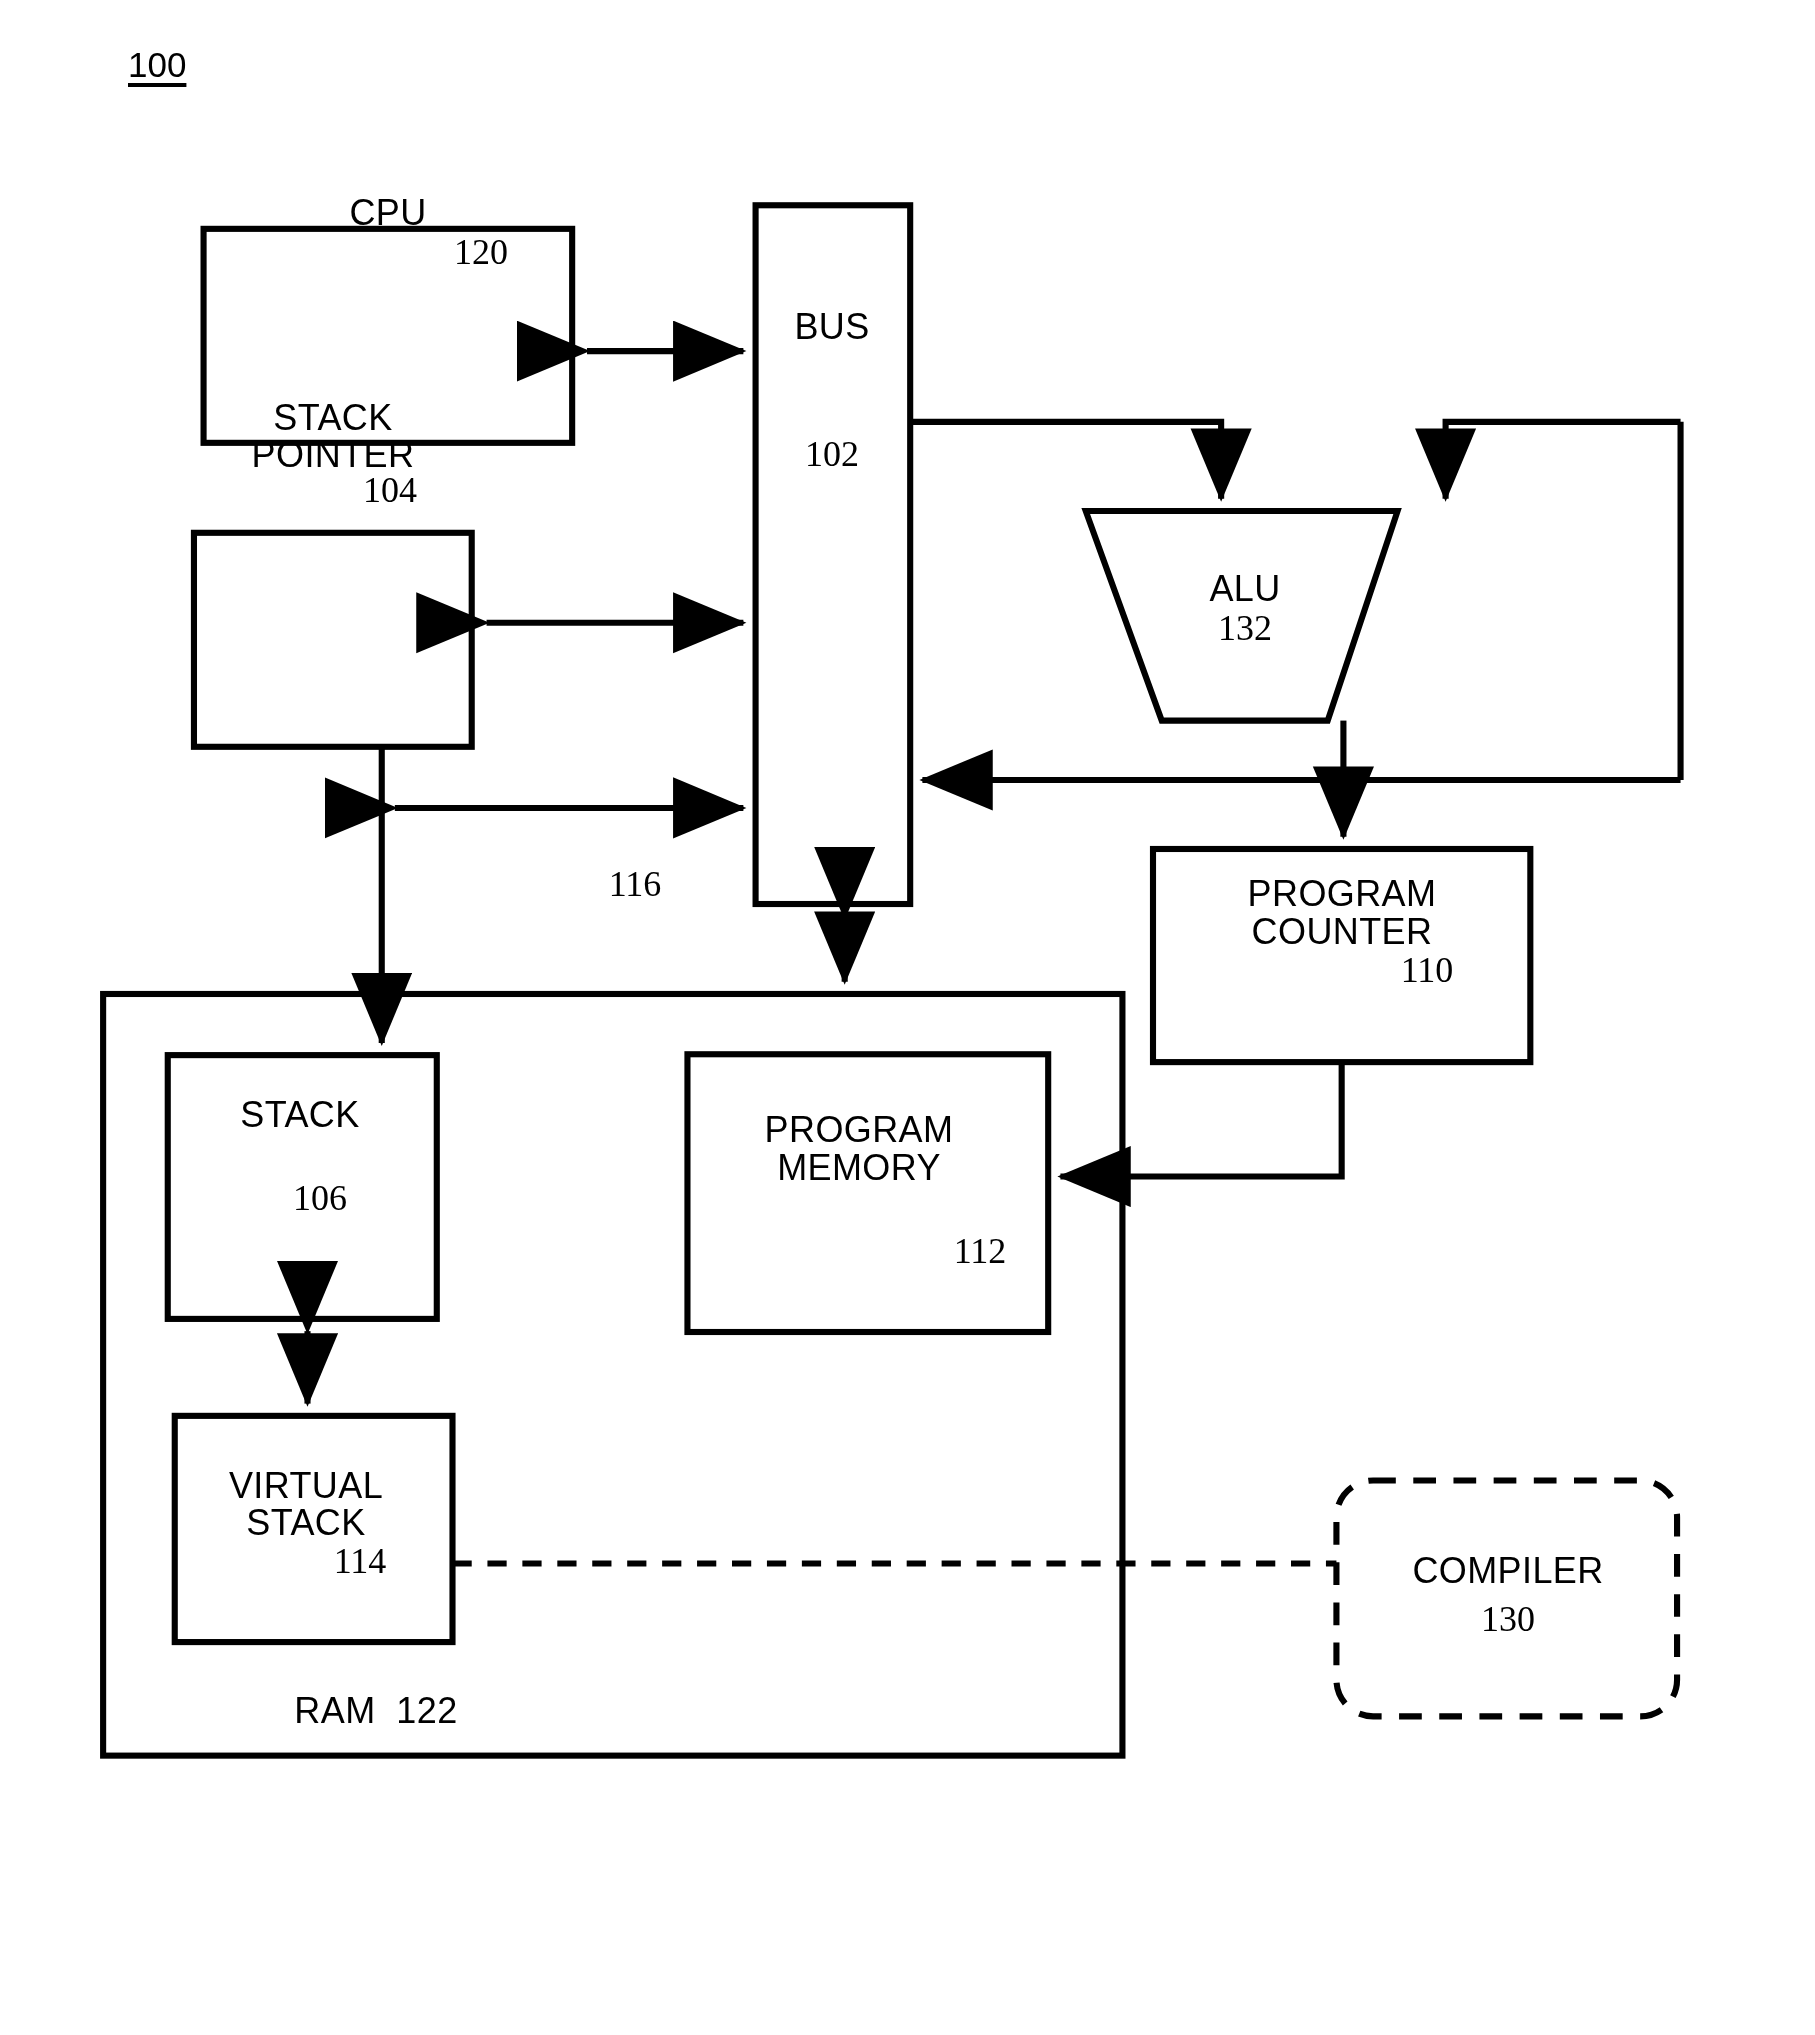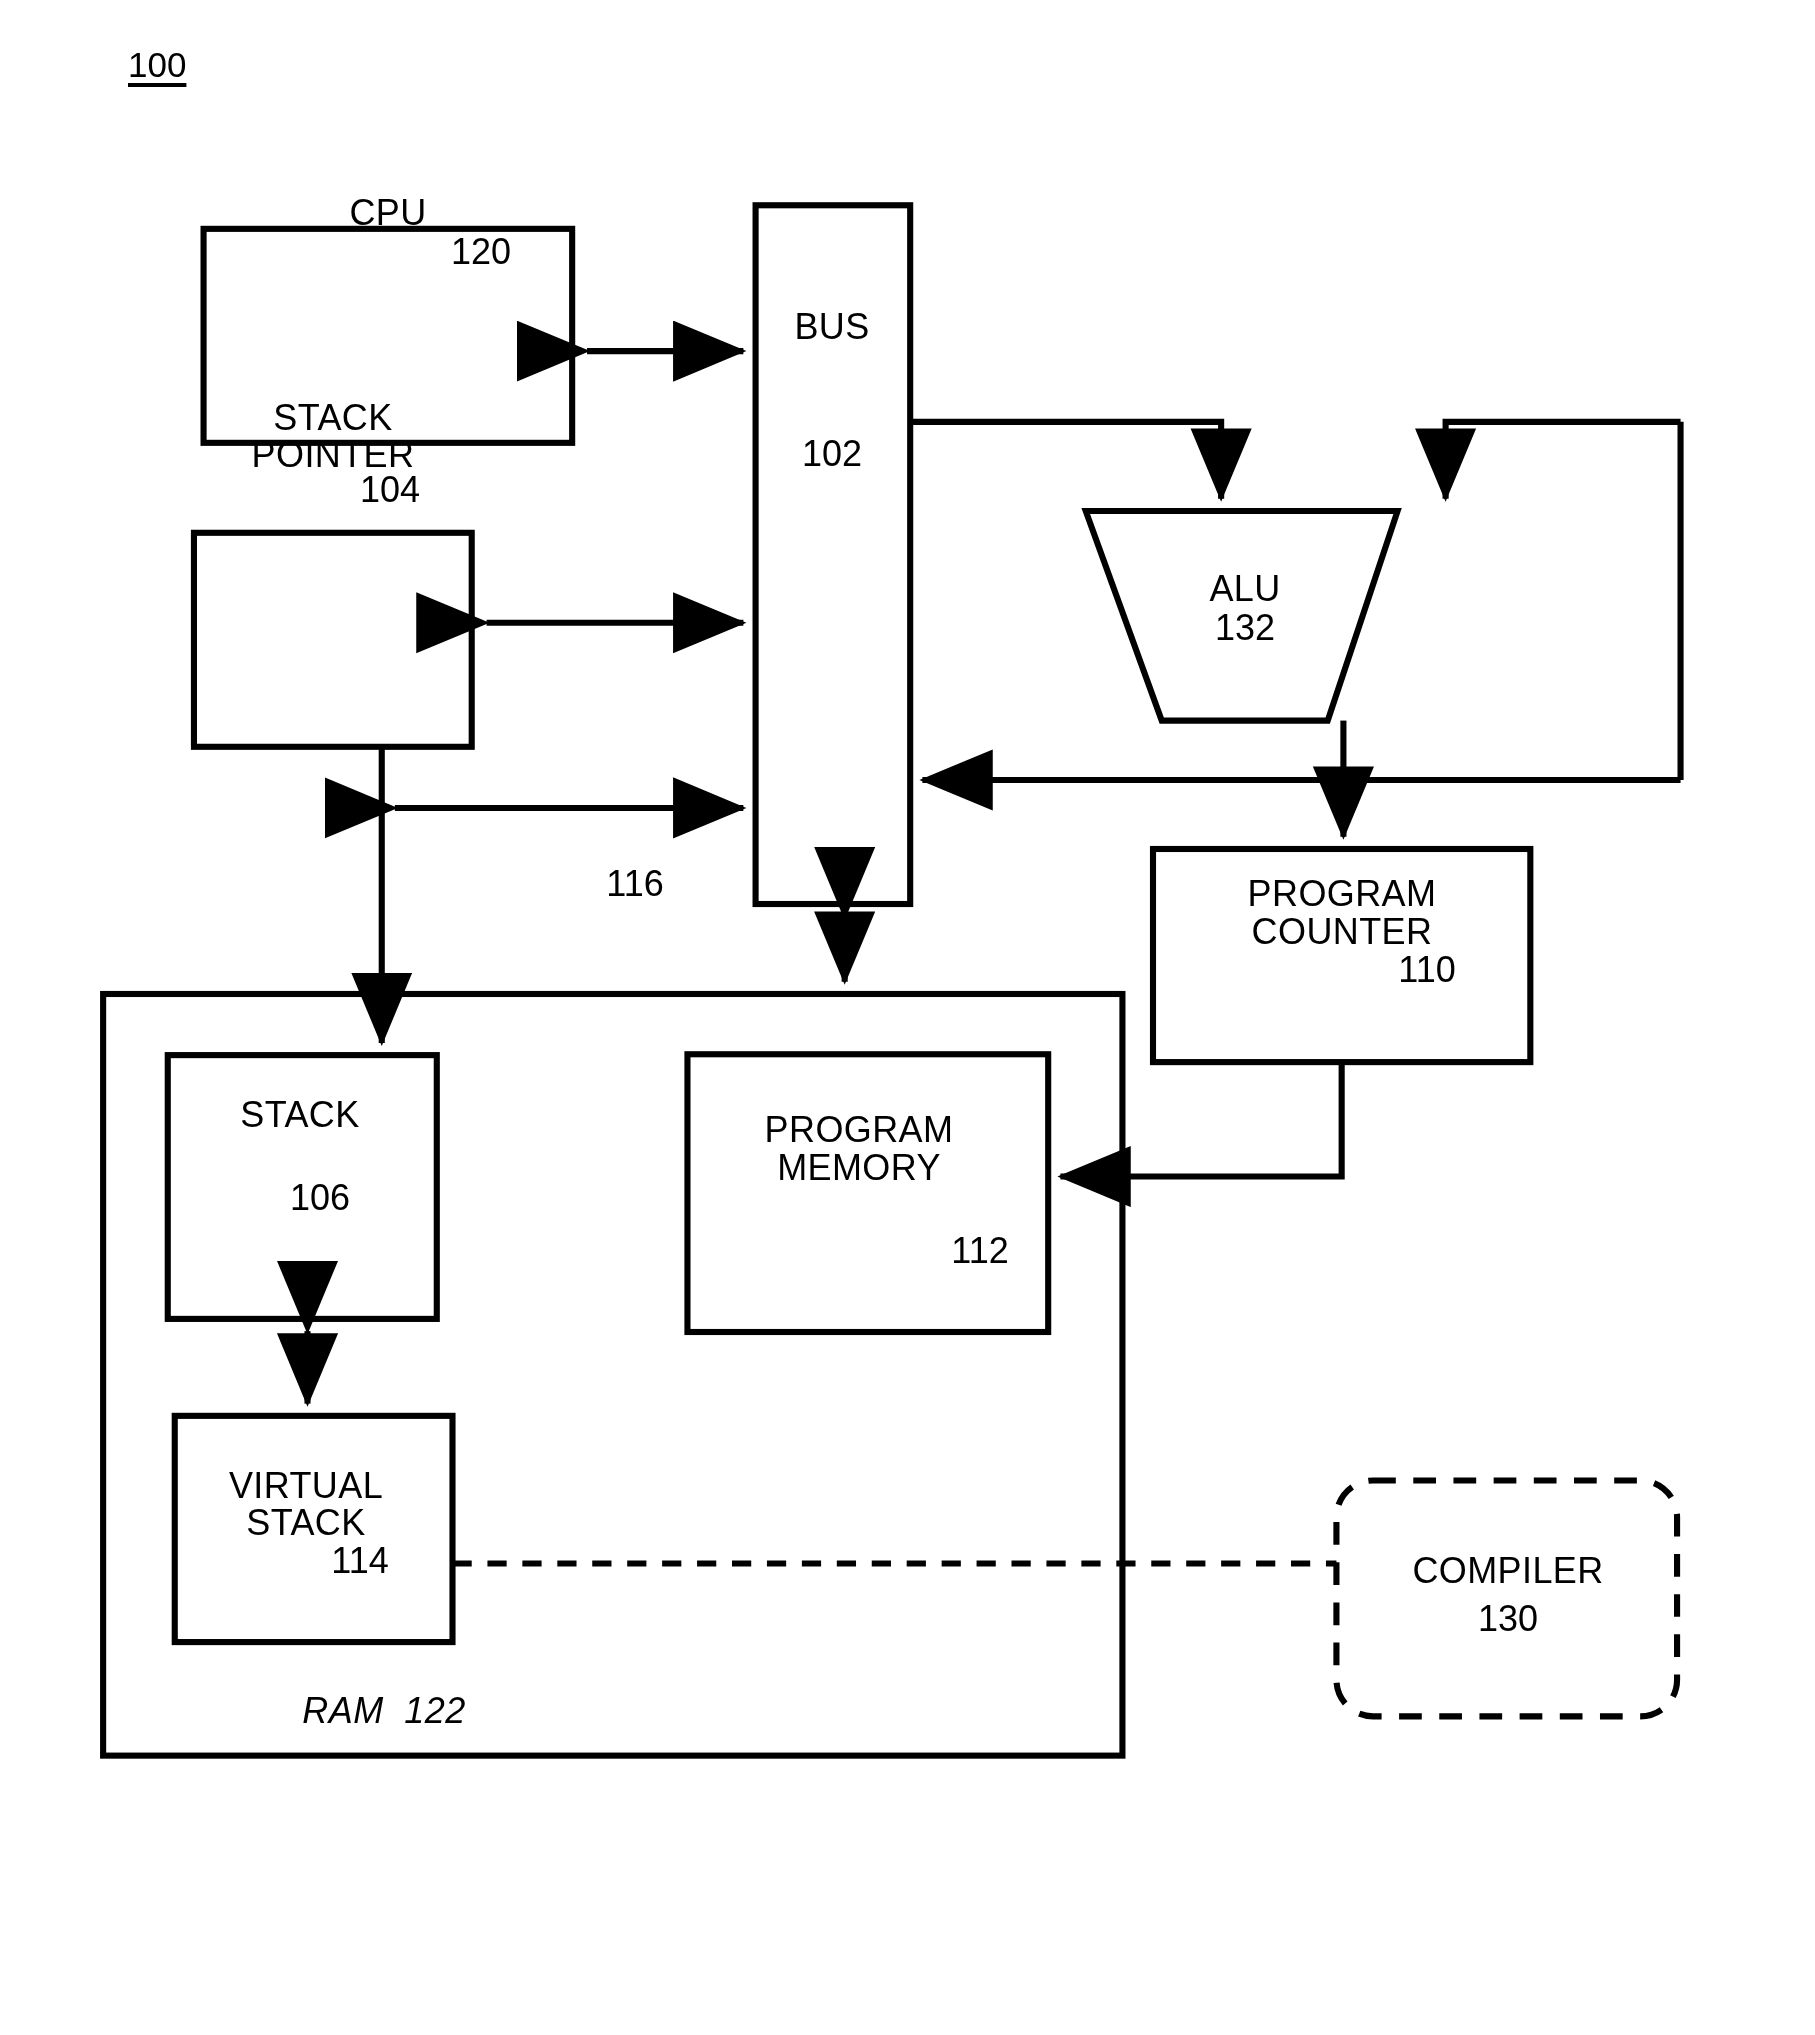--- a/index.html
+++ b/index.html
@@ -13,21 +13,21 @@
   }
   #stage svg{position:absolute;top:0;left:0;width:1816px;height:2036px;}
   .lbl{
     position:absolute;
     color:#000;
     font-family:"Liberation Sans", sans-serif;
     white-space:pre;
     line-height:1.18;
   }
   .blk{font-size:36px;letter-spacing:0.4px;}
-  .num{font-size:36px;}
+  .num{font-size:36px;font-family:Liberation Serif, serif;}
   .figno{
     font-size:35px;
     text-decoration:underline;
     text-underline-offset:6.1px;
     text-decoration-thickness:4.4px;
   }
   .caption{
     font-size:63px;
     font-weight:bold;
     letter-spacing:2.6px;
@@ -127,20 +127,20 @@
   <div class="lbl num ctr" style="left:320px;top:1177px;">106</div>
 
   <div class="lbl blk ctr" style="left:859px;top:1109px;">PROGRAM</div>
   <div class="lbl blk ctr" style="left:859px;top:1147px;">MEMORY</div>
   <div class="lbl num ctr" style="left:980px;top:1230px;">112</div>
 
   <div class="lbl blk ctr" style="left:306px;top:1465px;">VIRTUAL</div>
   <div class="lbl blk ctr" style="left:306px;top:1502px;">STACK</div>
   <div class="lbl num ctr" style="left:360px;top:1540px;">114</div>
 
-  <div class="lbl blk ctr" style="left:384px;top:1690px;font-style:italic;">RAM  122</div>
+  <div class="lbl blk ctr" style="left:376px;top:1690px;">RAM  122</div>
 
   <div class="lbl blk ctr" style="left:1508px;top:1550px;">COMPILER</div>
   <div class="lbl num ctr" style="left:1508px;top:1598px;">130</div>
 
 
 </div>
 
 
 </body></html>

